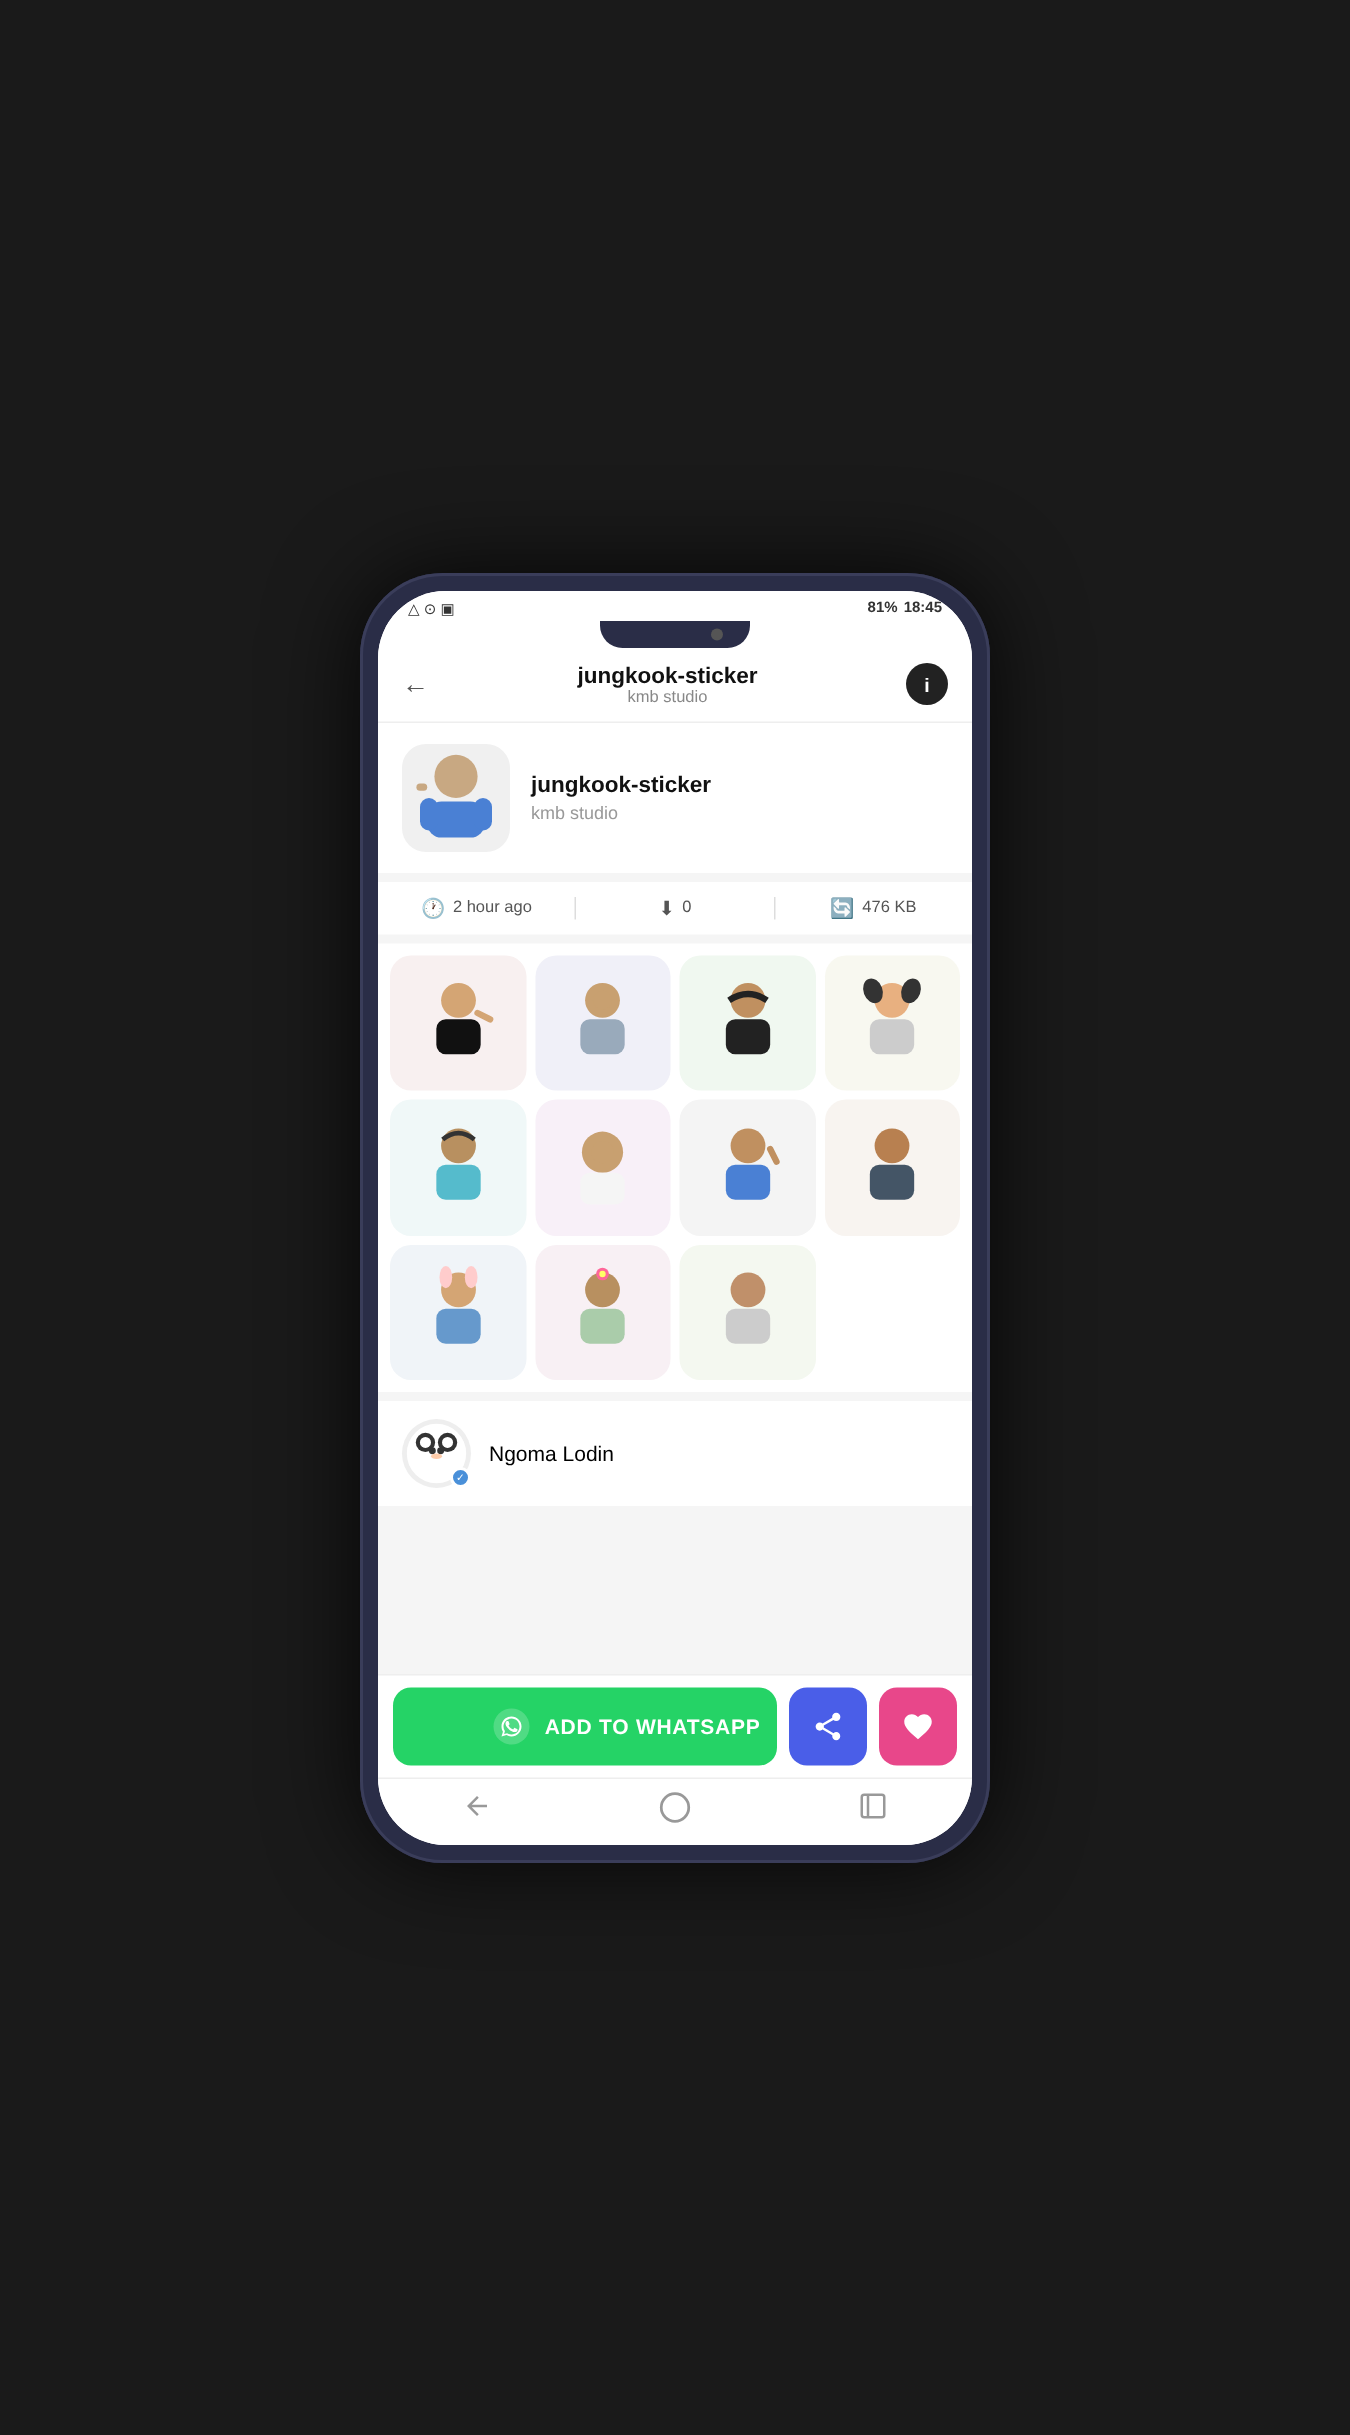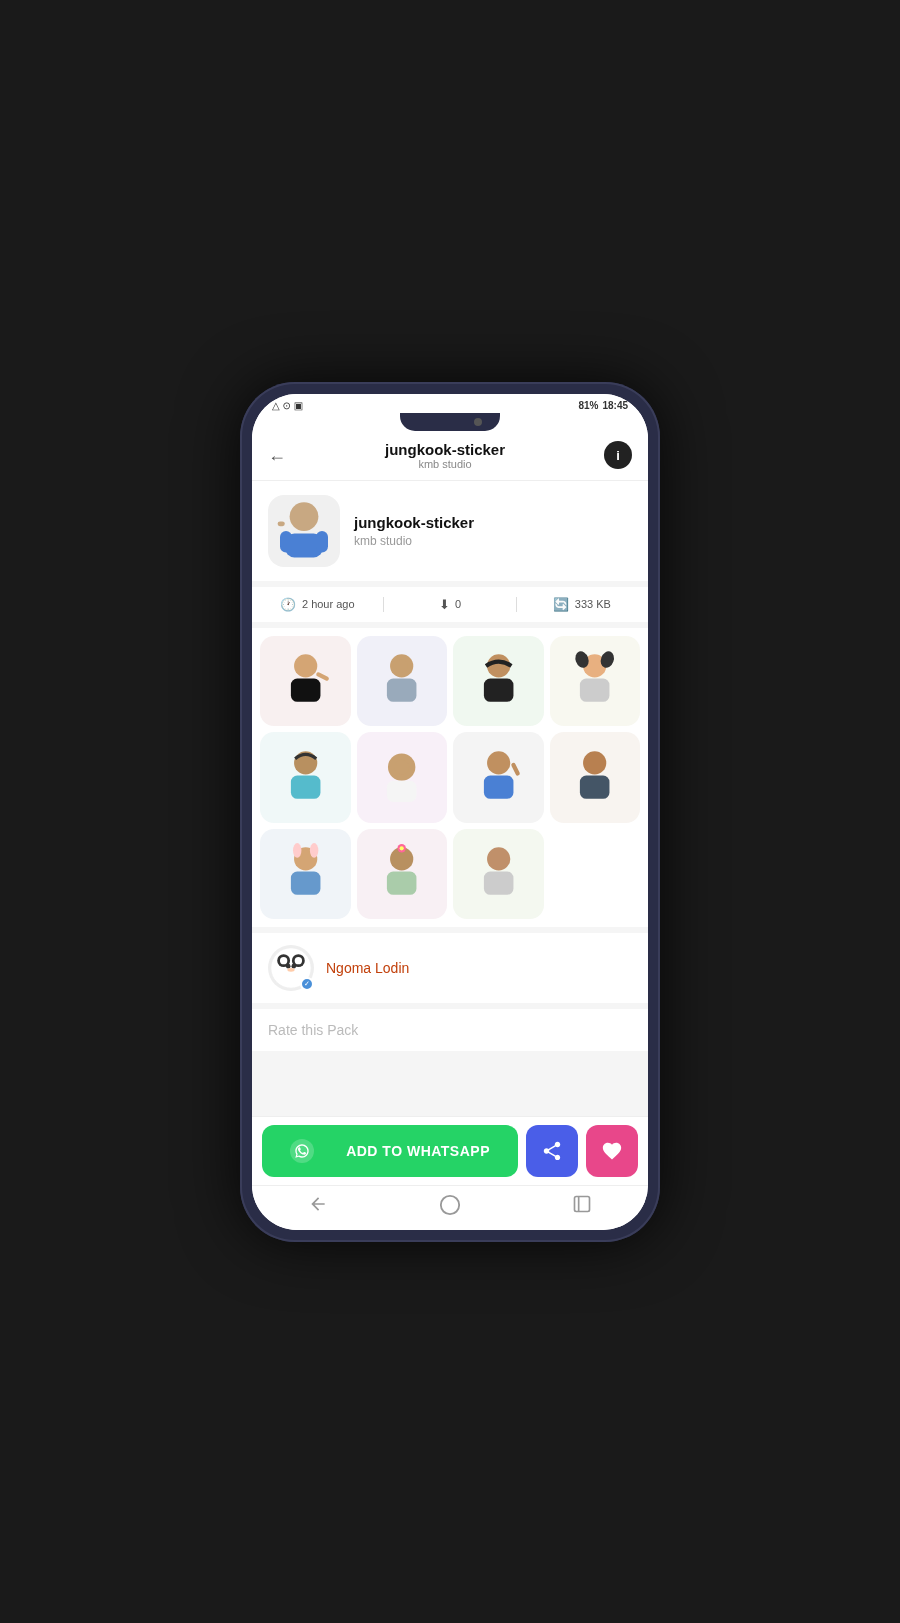--- a/index.html
+++ b/index.html
@@ -226,21 +226,21 @@
       align-items: center;
       justify-content: center;
     }
     .user-badge::after {
       content: '✓';
       font-size: 7px;
       color: #fff;
     }
     .user-name {
       font-size: 14px;
-      color: #c2410c;
+      color: #000000;
       font-weight: 500;
       text-align: right;
     }
     .rate-partial {
       background: #fff;
       padding: 12px 16px;
       margin-bottom: 6px;
     }
     .rate-text {
       font-size: 14px;
@@ -254,24 +254,24 @@
       gap: 8px;
       border-top: 1px solid #eee;
       flex-shrink: 0;
     }
     .add-whatsapp-btn {
       flex: 1;
       background: #25d366;
       color: #fff;
       border: none;
       border-radius: 12px;
-      padding: 14px 28px;
-      display: flex;
-      align-items: center;
-      justify-content: space-between;
+      padding: 14px 11px;
+      display: flex;
+      align-items: center;
+      justify-content: flex-end;
       gap: 10px;
       font-size: 14px;
       font-weight: 700;
       cursor: pointer;
       letter-spacing: 0.5px;
     }
     .whatsapp-icon {
       width: 24px;
       height: 24px;
       background: rgba(255,255,255,0.2);
@@ -385,21 +385,21 @@
         <div class="meta-item">
           <span class="meta-icon">🕐</span>
           <span>2 hour ago</span>
         </div>
         <div class="meta-item">
           <span class="meta-icon">⬇</span>
           <span>0</span>
         </div>
         <div class="meta-item">
           <span class="meta-icon">🔄</span>
-          <span>333 KB</span>
+          <span>476 KB</span>
         </div>
       </div>
 
       <div class="sticker-grid">
 
         <div class="sticker-cell s1">
           <svg viewBox="0 0 60 60" xmlns="http://www.w3.org/2000/svg">
             <circle cx="30" cy="16" r="11" fill="#d4a574"></circle>
             <rect x="16" y="28" width="28" height="22" rx="6" fill="#111"></rect>
             <path d="M42 24 L50 28" stroke="#d4a574" stroke-width="4" stroke-linecap="round"></path>
@@ -498,23 +498,20 @@
             <ellipse cx="25" cy="28" rx="8" ry="6" fill="#fff"></ellipse>
             <circle cx="22" cy="23" r="2.5" fill="#333"></circle>
             <circle cx="28" cy="23" r="2.5" fill="#333"></circle>
             <ellipse cx="25" cy="27" rx="4" ry="2" fill="#ffccaa"></ellipse>
           </svg>
           <div class="user-badge"></div>
         </div>
         <span class="user-name">Ngoma Lodin</span>
       </div>
 
-      <div class="rate-partial">
-        <span class="rate-text">Rate this Pack</span>
-      </div>
 
     </div>
 
     <div class="bottom-bar">
       <button class="add-whatsapp-btn">
         <div class="whatsapp-icon">
           <svg viewBox="0 0 24 24" width="16" height="16" fill="white" xmlns="http://www.w3.org/2000/svg">
             <path d="M17.472 14.382c-.297-.149-1.758-.867-2.03-.967-.273-.099-.471-.148-.67.15-.197.297-.767.966-.94 1.164-.173.199-.347.223-.644.075-.297-.15-1.255-.463-2.39-1.475-.883-.788-1.48-1.761-1.653-2.059-.173-.297-.018-.458.13-.606.134-.133.298-.347.446-.52.149-.174.198-.298.298-.497.099-.198.05-.371-.025-.52-.075-.149-.669-1.612-.916-2.207-.242-.579-.487-.5-.669-.51-.173-.008-.371-.01-.57-.01-.198 0-.52.074-.792.372-.272.297-1.04 1.016-1.04 2.479 0 1.462 1.065 2.875 1.213 3.074.149.198 2.096 3.2 5.077 4.487.709.306 1.262.489 1.694.625.712.227 1.36.195 1.871.118.571-.085 1.758-.719 2.006-1.413.248-.694.248-1.289.173-1.413-.074-.124-.272-.198-.57-.347z"></path>
             <path d="M11.999 2C6.477 2 2 6.477 2 12c0 1.89.525 3.66 1.438 5.168L2 22l4.978-1.413A9.945 9.945 0 0012 22c5.523 0 10-4.477 10-10S17.522 2 11.999 2zm.001 18a7.947 7.947 0 01-4.054-1.11l-.29-.172-3.002.787.8-2.924-.19-.3A7.94 7.94 0 014 12c0-4.418 3.582-8 8-8s8 3.582 8 8-3.582 8-8 8z"></path>
           </svg>

